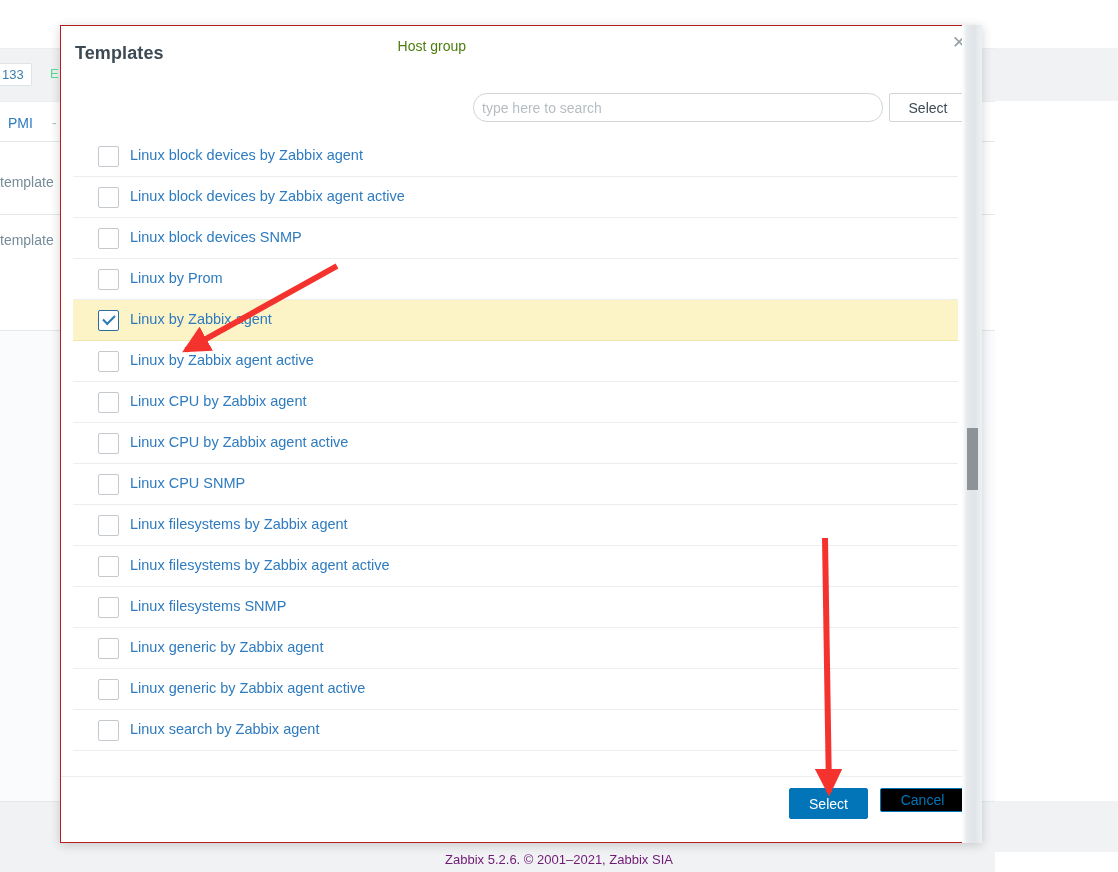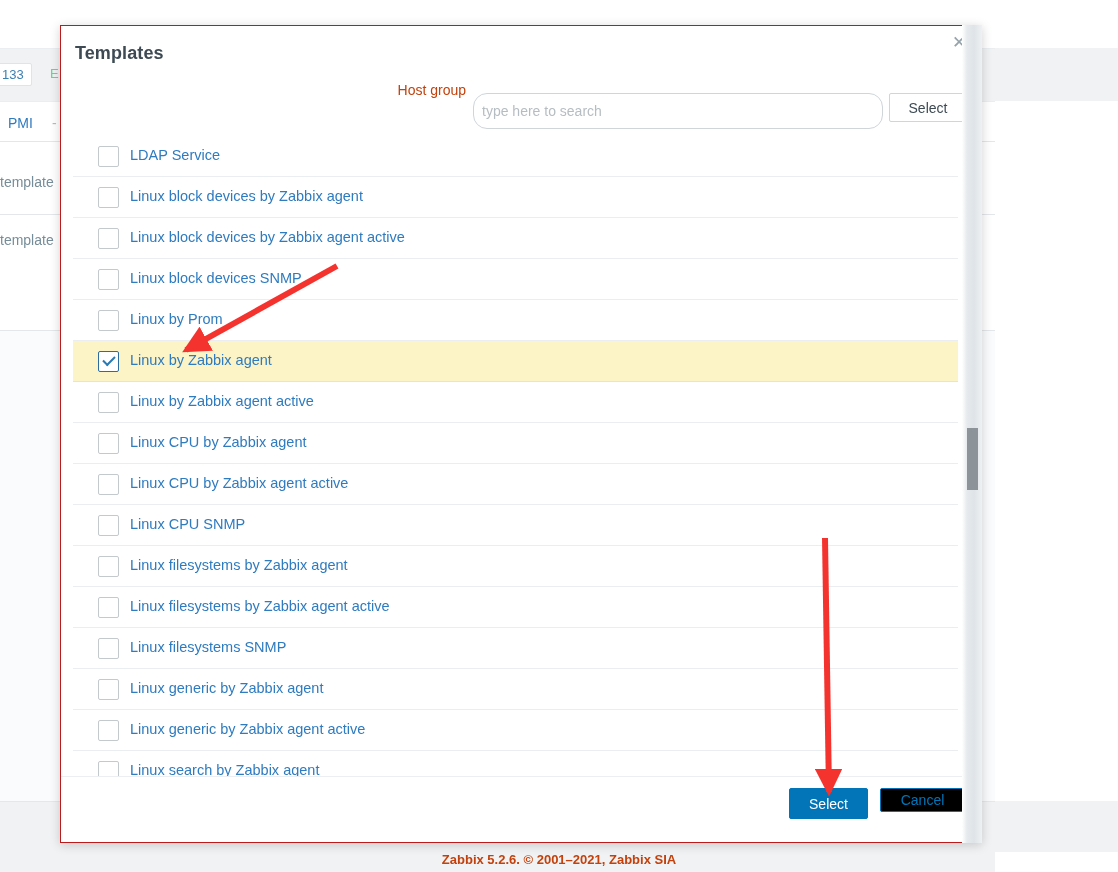--- a/index.html
+++ b/index.html
@@ -93,23 +93,22 @@
   .bg-gray1 { left: 0px; top: 174px; }
   .bg-gray2 { left: 0px; top: 232px; }
 
   .bg-footer {
     position: absolute;
     left: 0;
     right: 0;
     top: 852px;
     text-align: center;
     font-size: 13px;
-    color: #c2410c;
-    white-space: nowrap;
-    font-weight: bold;
+    color: #701a75;
+    white-space: nowrap;
   }
 
   
   .bg-right-pane {
     position: absolute;
     left: 995px;
     top: 0;
     width: 123px;
     bottom: 0;
     background: #ffffff;
@@ -158,31 +157,30 @@
     font-size: 17px;
     color: #97a3ab;
     cursor: pointer;
     user-select: none;
   }
   .filter-label {
     position: absolute;
     left: 315px;
     top: 12px;
     font-size: 14px;
-    color: #c2410c;
+    color: #4d7c0f;
     width: 90px;
     text-align: right;
-    margin-top: 44px;
   }
   .multiselect {
     position: absolute;
     left: 412px;
     top: 67px;
     width: 410px;
-    height: 36px;
+    height: 29px;
     box-sizing: border-box;
     border: 1px solid #cfd5d9;
     background: #ffffff;
     border-radius: 14px;
   }
   .multiselect input {
     width: 100%;
     height: 100%;
     border: 0;
     outline: 0;
@@ -372,24 +370,20 @@
     </div>
 
     <div class="filter-label">Host group</div>
     <div class="multiselect">
       <input type="text" placeholder="type here to search" style="">
     </div>
     <button class="btn-select-small">Select</button>
 
     <div class="list-wrap">
       <div class="list" id="template-list">
-          <div class="row">
-            <div class="cb"></div>
-            <span class="lbl">LDAP Service</span>
-          </div>
           <div class="row">
             <div class="cb"></div>
             <span class="lbl">Linux block devices by Zabbix agent</span>
           </div>
           <div class="row">
             <div class="cb"></div>
             <span class="lbl">Linux block devices by Zabbix agent active</span>
           </div>
           <div class="row">
             <div class="cb"></div>

